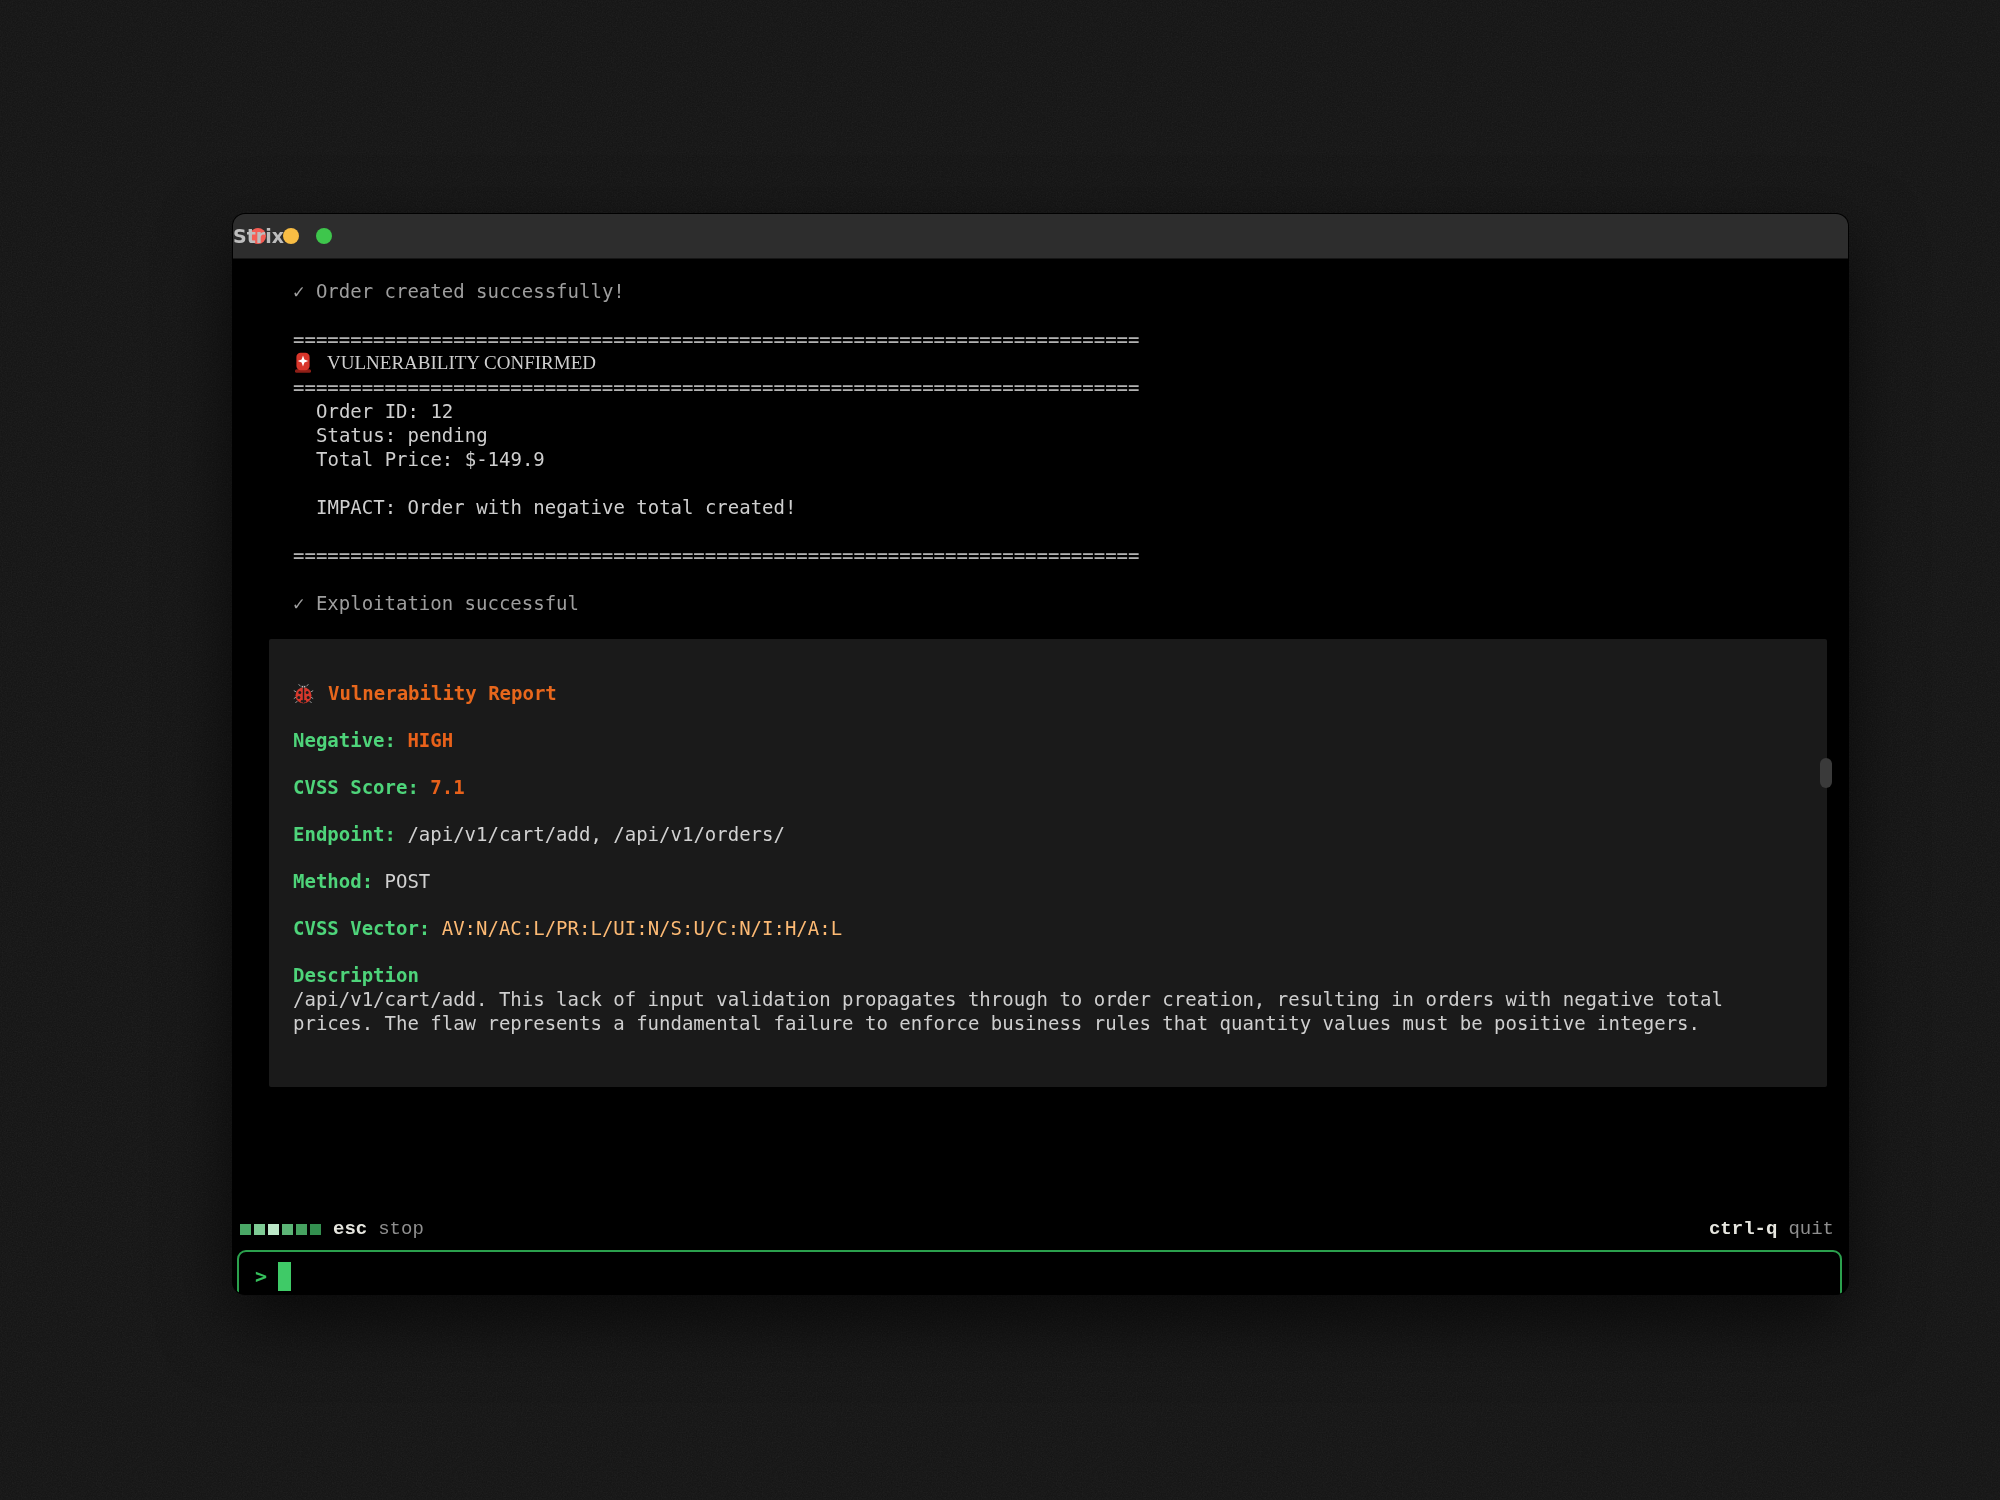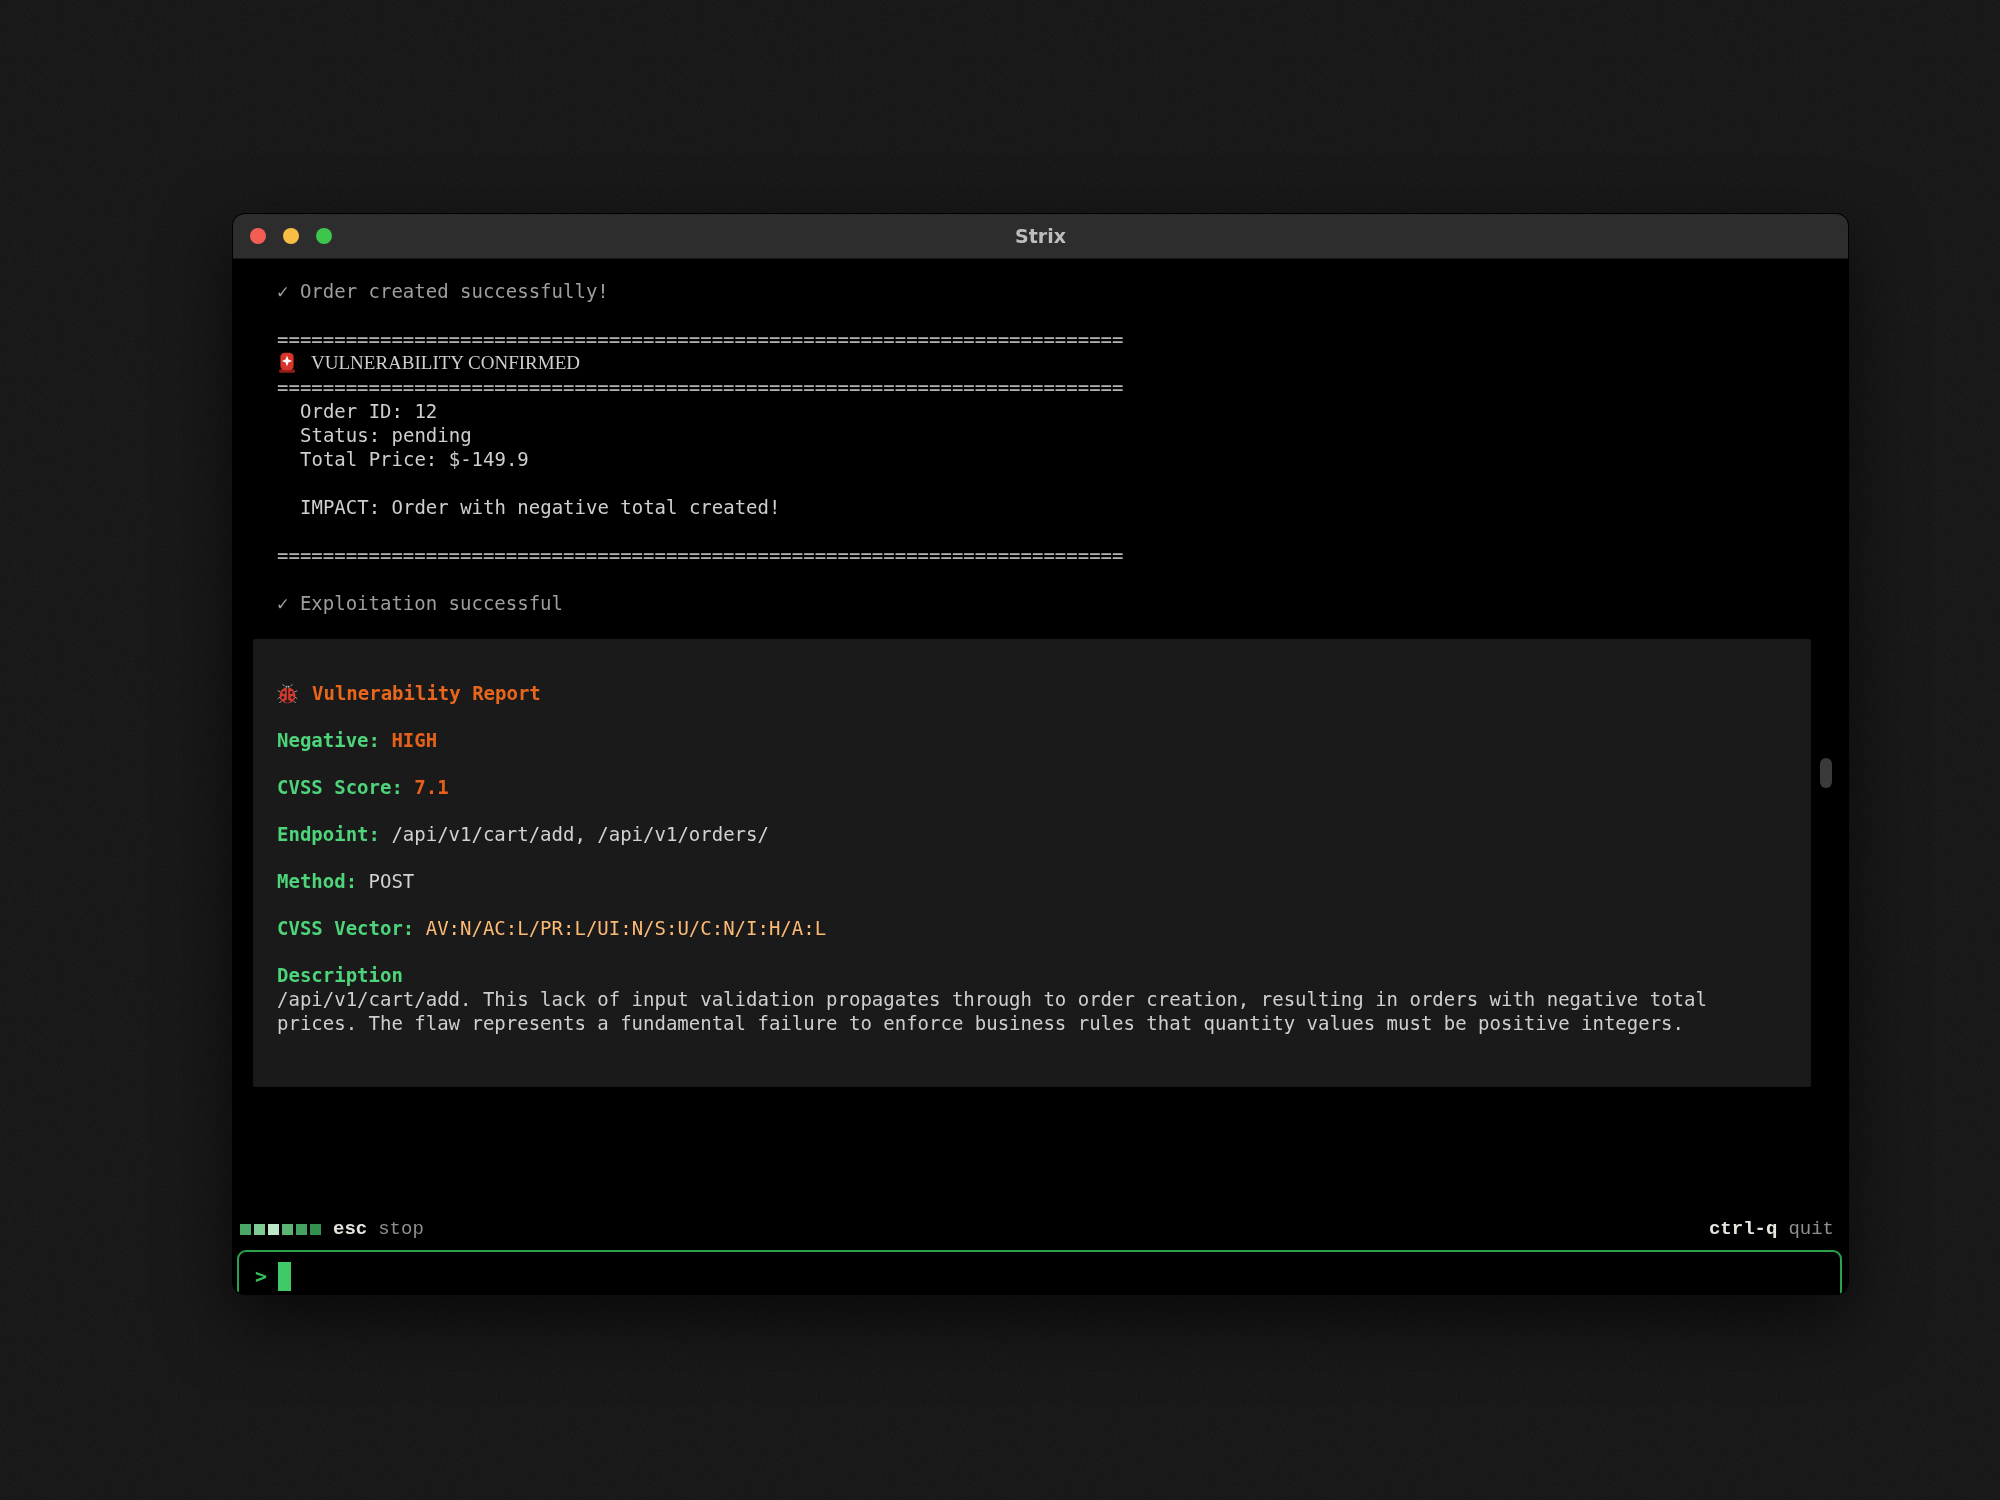--- a/index.html
+++ b/index.html
@@ -26,30 +26,30 @@
     background: #2d2d2d;
     border-bottom: 1px solid #161616;
     display: flex; align-items: center;
   }
   .lights { display: flex; gap: 17px; padding-left: 17px; }
   .light { width: 16px; height: 16px; border-radius: 50%; display: block; }
   .light.red    { background: #f45d54; }
   .light.yellow { background: #f8bd44; }
   .light.green  { background: #3ec64c; }
   .title {
-    position: absolute; left: 0; right: 0; text-align: center;
+    position: absolute; left: 0; right: 0; 
     color: #bdbdbd; font-size: 19px; font-weight: bold;
     font-family: "DejaVu Sans", "Liberation Sans", sans-serif;
   }
 
   
   .content {
     position: relative;
     height: 917px; overflow: hidden;
-    padding: 20px 20px 0 20px;
+    padding: 20px 20px 0 36px;
     box-sizing: content-box;
     font-size: 19px; line-height: 24px; color: #cfcfcf;
   }
   .t-line { white-space: pre; padding-left: 24px; }
   .t-gap  { height: 24px; }
   .muted  { color: #9e9e9e; }
   .check  { color: #9e9e9e; }
   .sep    { color: #b3b3b3; }
   .ind    { padding-left: 47px; }
   .banner { display: flex; align-items: center; gap: 14px; color: #cfcfcf; font-family: Liberation Serif, serif; }

